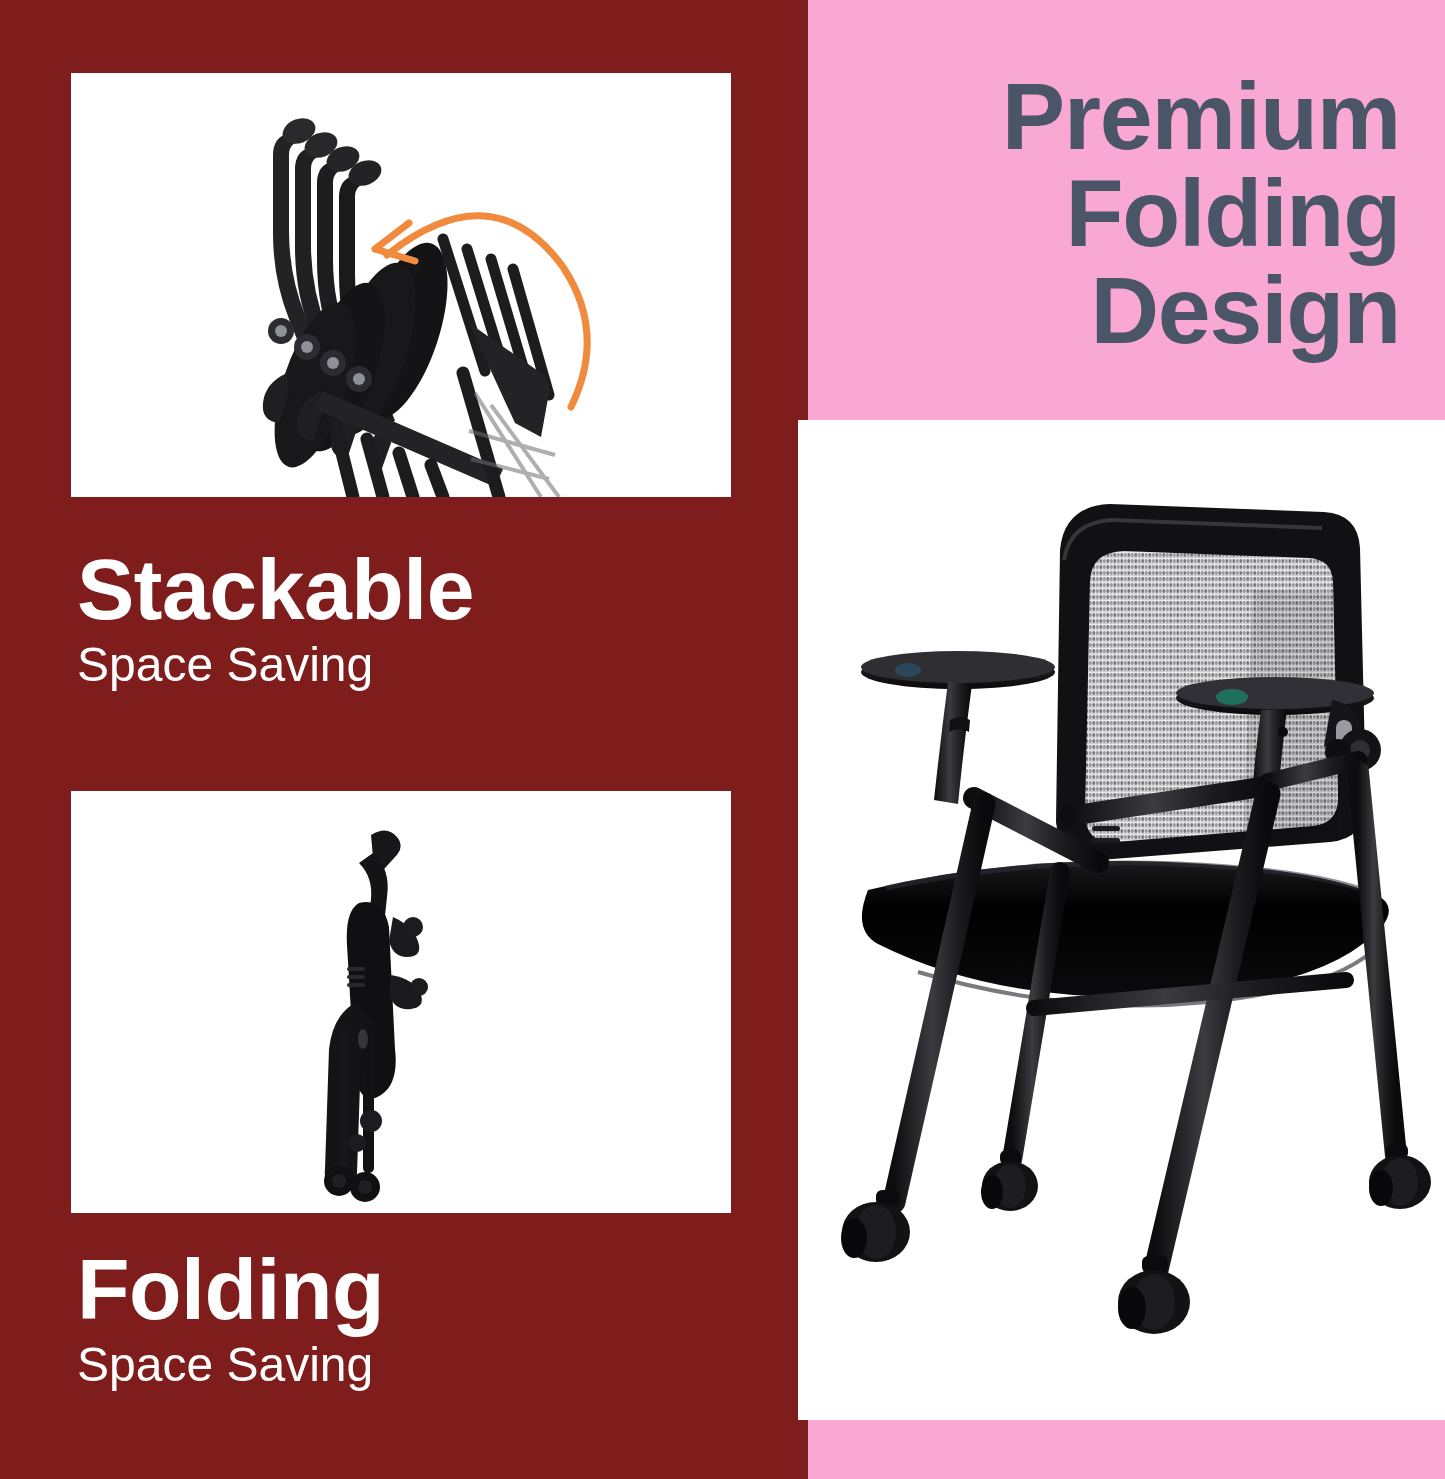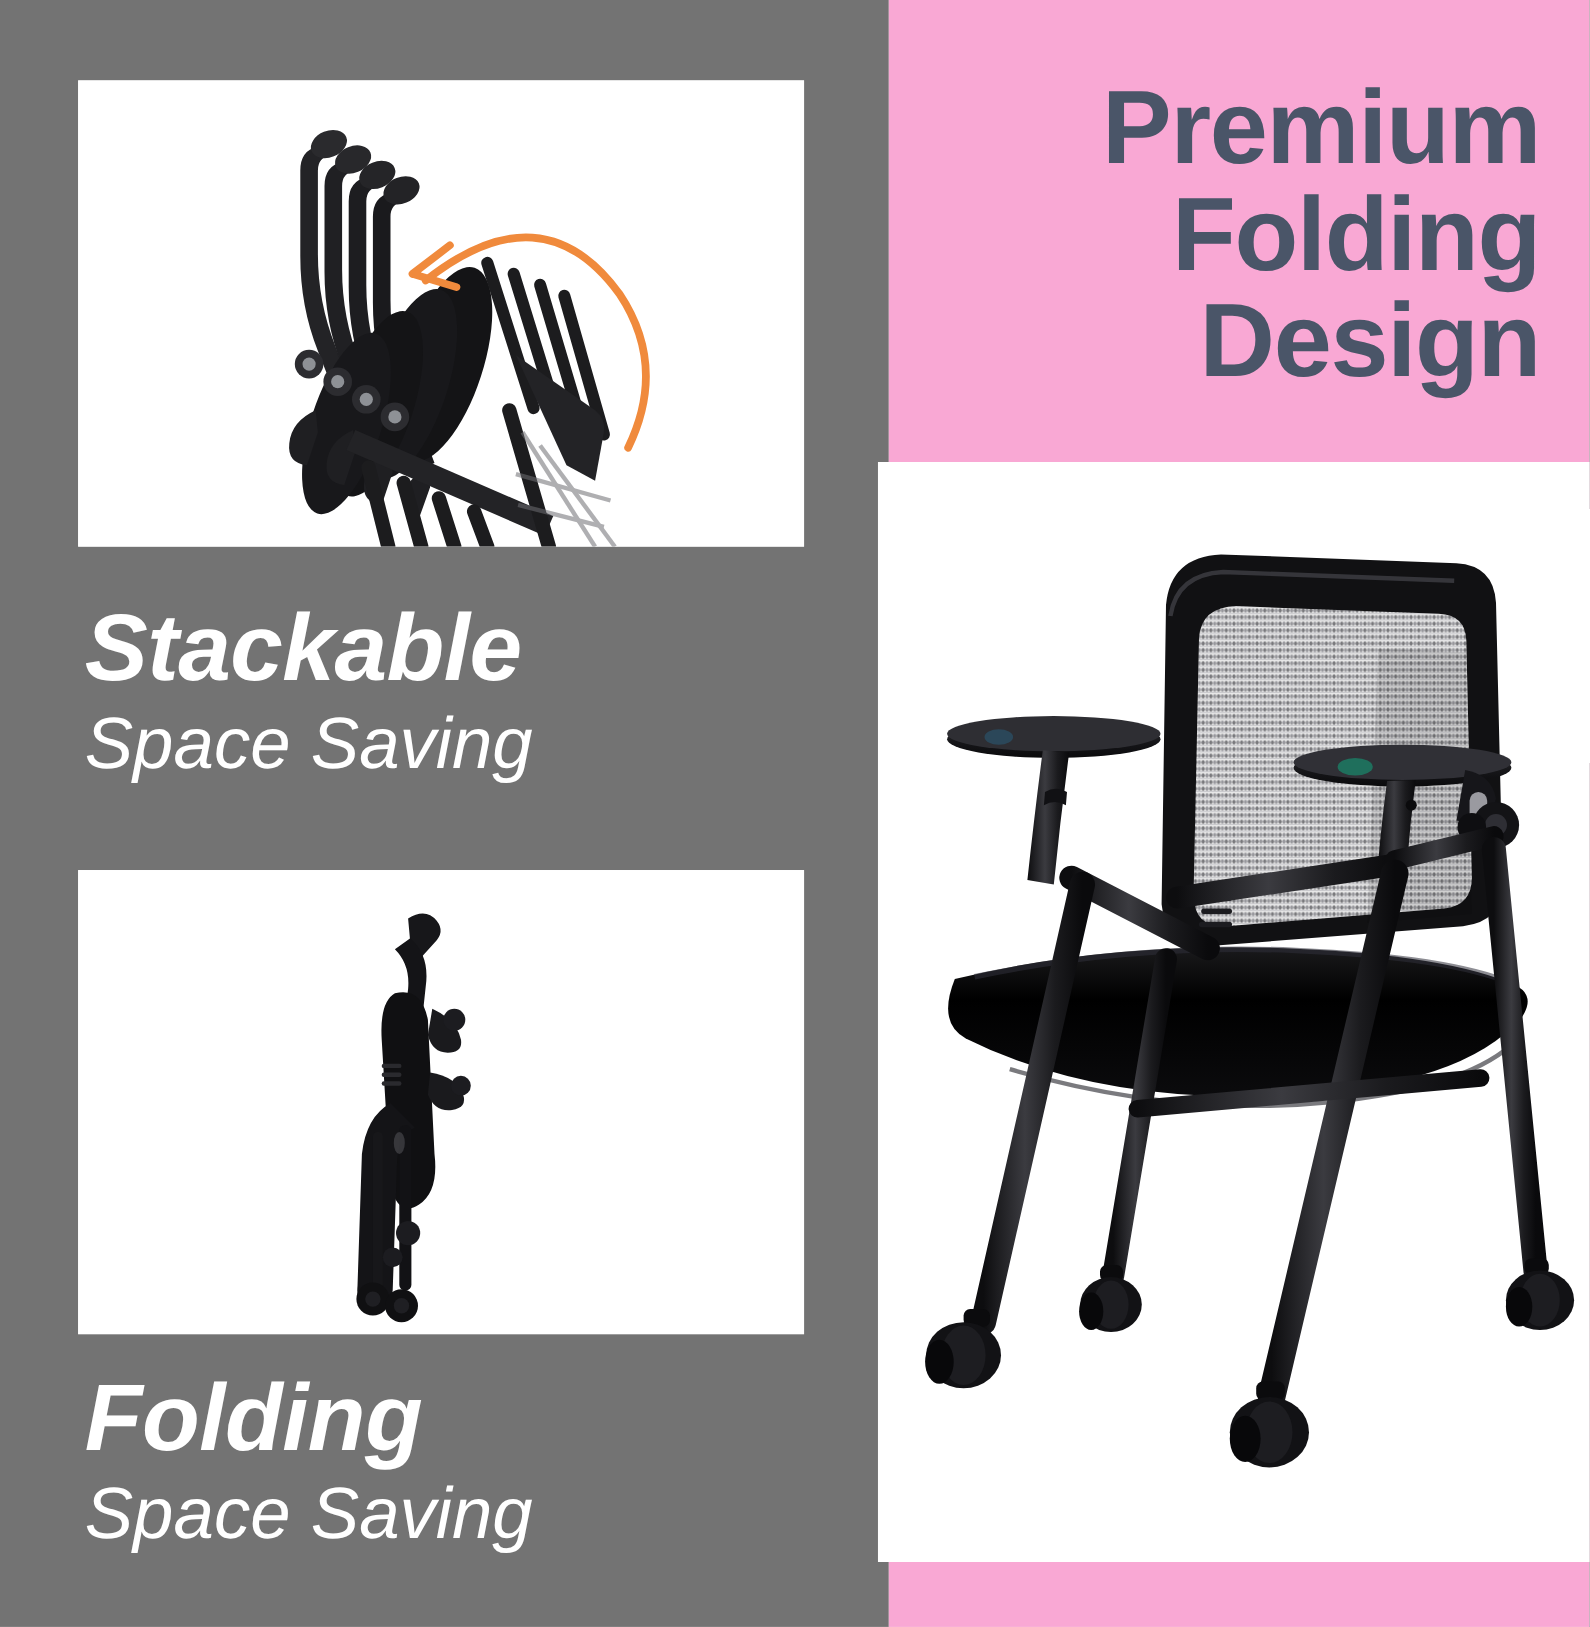--- a/index.html
+++ b/index.html
@@ -6,41 +6,40 @@
   html,body { width:1445px; height:1479px; overflow:hidden; }
   body {
     font-family:"Liberation Sans", sans-serif;
     background:#ffffff;
     position:relative;
   }
 
   
   #left-panel{
     position:absolute; left:0; top:0; width:808px; height:1479px;
-    background:#737373;
-    font-style:italic;
+    background:#7f1d1d;
   }
 
   .photo-card{
     position:absolute; left:71px; width:660px;
     background:#ffffff; overflow:hidden;
   }
   #photo-card-stackable{ top:73px; height:424px; }
   #photo-card-foldable { top:791px; height:422px; }
 
   .feature-text{ position:absolute; left:77px; width:700px; }
   #text-stackable{ top:548px; }
   #text-foldable { top:1248px; }
 
   .feature-title{
     font-size:86px; font-weight:bold; color:#ffffff;
     line-height:0.96; letter-spacing:-0.5px; white-space:nowrap;
   }
   .feature-sub{
-    font-size:66px; font-weight:400; color:#ffffff;
+    font-size:48px; font-weight:400; color:#ffffff;
     line-height:1.18; letter-spacing:0px; white-space:nowrap;
     margin-top:6px;
   }
 
   
   #right-panel{
     position:absolute; left:808px; top:0; width:637px; height:1479px;
     background:#f9a8d4;
   }
   #headline{

